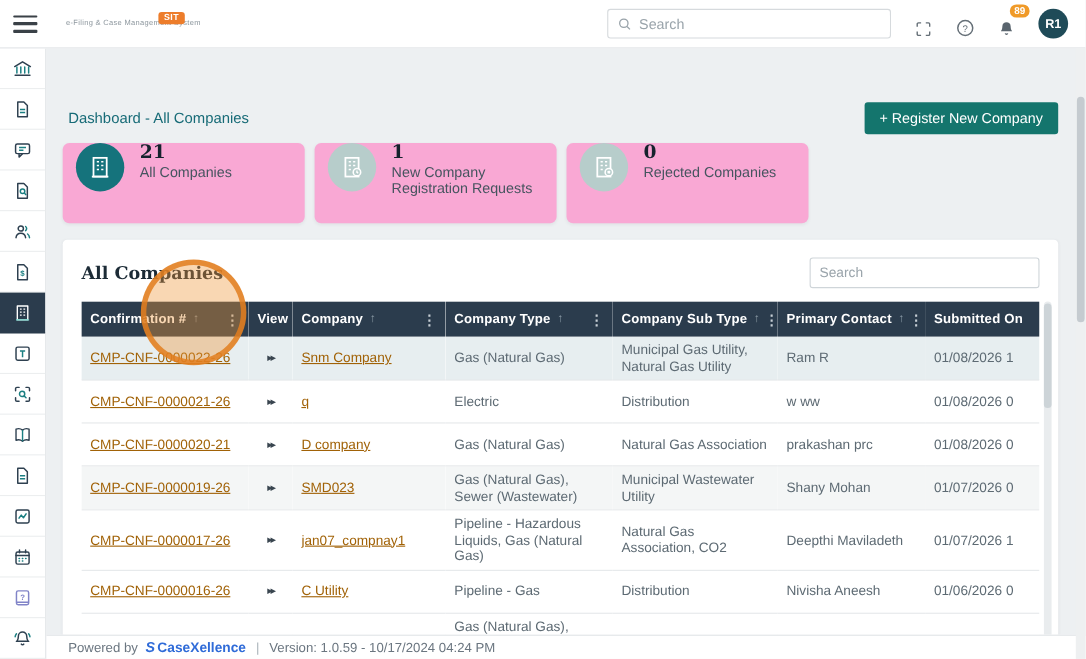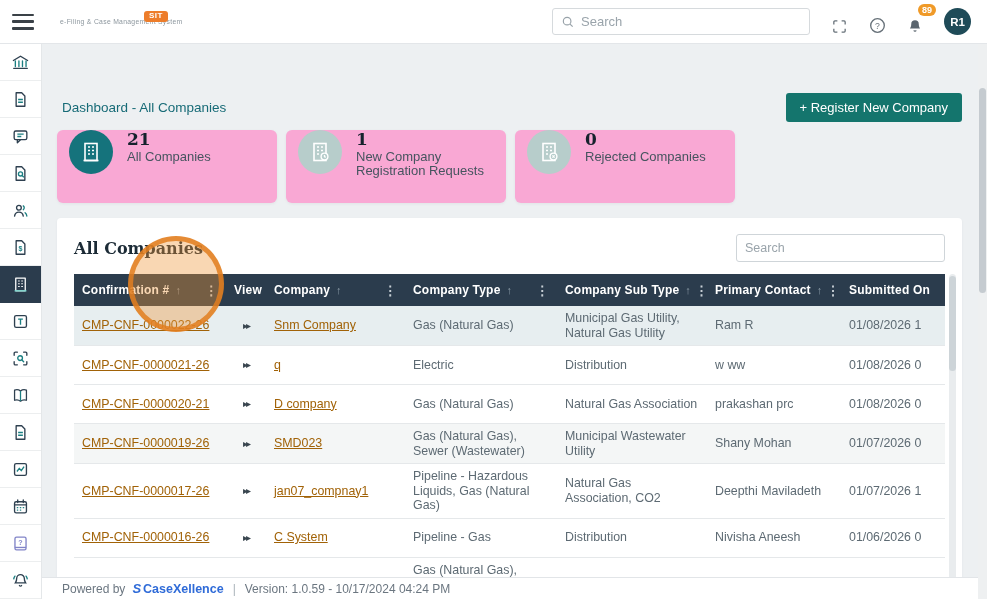--- a/index.html
+++ b/index.html
@@ -390,21 +390,21 @@
               <td class="td-view" data-interactable="false"><span class="view-icon" data-interactable="true">▸▸</span></td>
               <td class="td-comp" data-interactable="false"><a class="cell-link" data-interactable="true">jan07_compnay1</a></td>
               <td class="td-type" data-interactable="false"><span class="cell-text" data-interactable="false">Pipeline - Hazardous Liquids, Gas (Natural Gas)</span></td>
               <td class="td-sub" data-interactable="false"><span class="cell-text" data-interactable="false">Natural Gas Association, CO2</span></td>
               <td class="td-cont" data-interactable="false"><span class="cell-text" data-interactable="false">Deepthi Maviladeth</span></td>
               <td class="td-date" data-interactable="false"><span class="cell-date" data-interactable="false">01/07/2026 1</span></td>
             </tr>
             <tr data-interactable="false">
               <td class="td-conf" data-interactable="false"><a class="cell-link" data-interactable="true">CMP-CNF-0000016-26</a></td>
               <td class="td-view" data-interactable="false"><span class="view-icon" data-interactable="true">▸▸</span></td>
-              <td class="td-comp" data-interactable="false"><a class="cell-link" data-interactable="true">C System</a></td>
+              <td class="td-comp" data-interactable="false"><a class="cell-link" data-interactable="true">C Utility</a></td>
               <td class="td-type" data-interactable="false"><span class="cell-text" data-interactable="false">Pipeline - Gas</span></td>
               <td class="td-sub" data-interactable="false"><span class="cell-text" data-interactable="false">Distribution</span></td>
               <td class="td-cont" data-interactable="false"><span class="cell-text" data-interactable="false">Nivisha Aneesh</span></td>
               <td class="td-date" data-interactable="false"><span class="cell-date" data-interactable="false">01/06/2026 0</span></td>
             </tr>
             <tr data-interactable="false">
               <td class="td-conf" data-interactable="false"></td>
               <td class="td-view" data-interactable="false"></td>
               <td class="td-comp" data-interactable="false"></td>
               <td class="td-type" data-interactable="false"><span class="cell-text" data-interactable="false">Gas (Natural Gas), Pipeline - Gas, Pipeline - Hazardous Liquids, Sewer</span></td>

